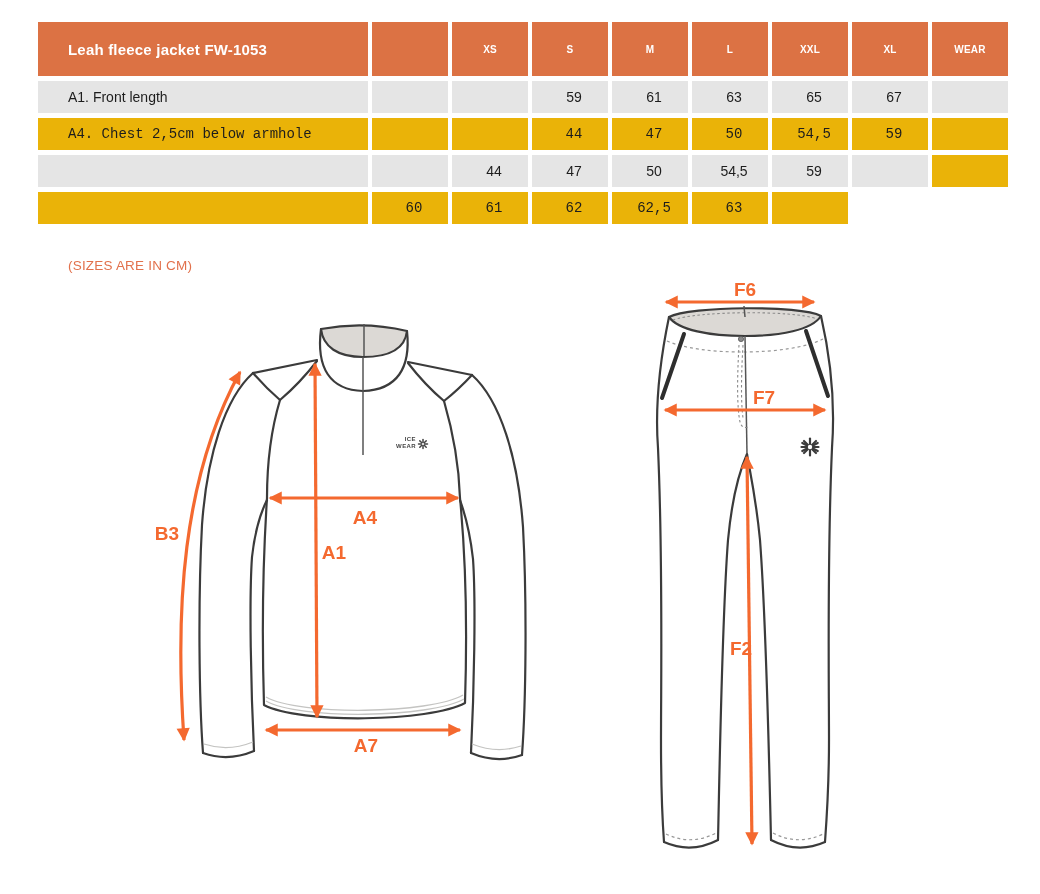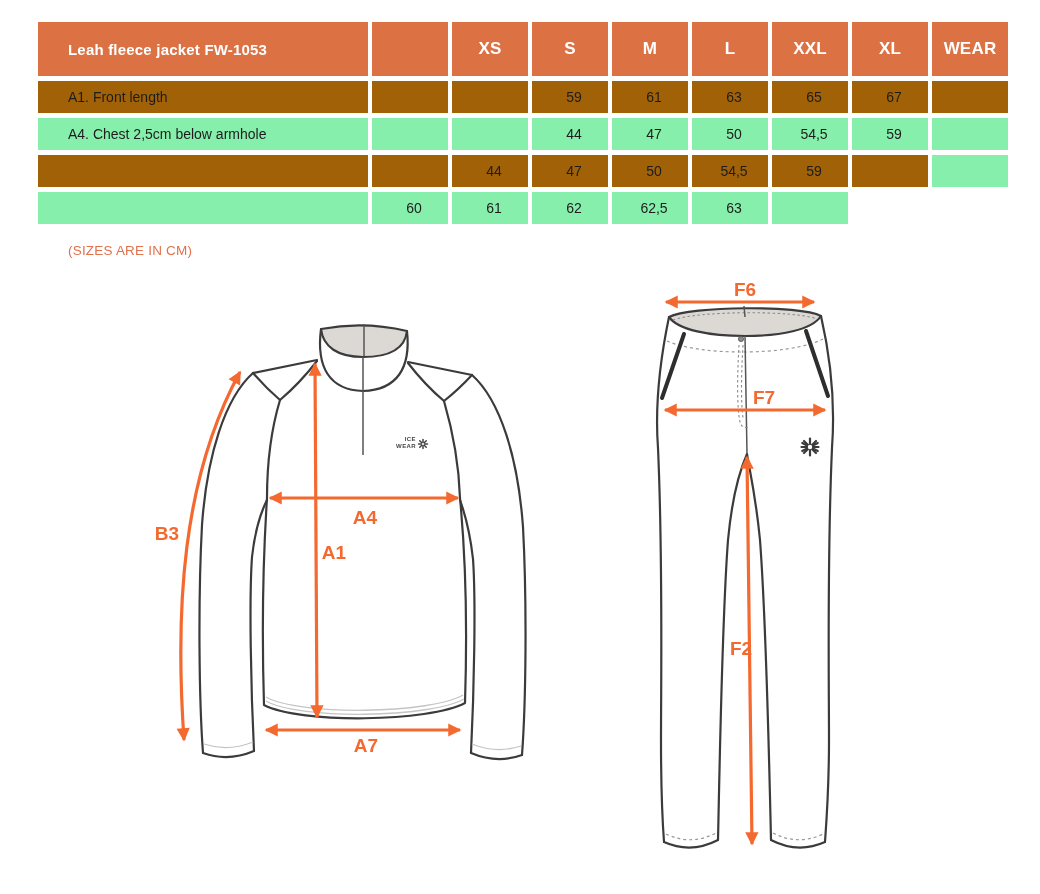--- a/index.html
+++ b/index.html
@@ -9,32 +9,32 @@
     font-family:"Liberation Sans", sans-serif; overflow:hidden;
   }
   .size-table {
     position:absolute; left:38px; top:22px; width:970px;
     display:grid; grid-template-columns:330px repeat(8, 1fr);
     column-gap:4px; row-gap:5px;
   }
   .hcell {
     background:#DC7244; color:#ffffff; height:54px;
     display:flex; align-items:center; justify-content:center;
-    font-size:17px; font-weight:bold; letter-spacing:0.2px;
+    font-size:10px; font-weight:bold; letter-spacing:0.2px;
   }
   .hcell.title { justify-content:flex-start; padding-left:30px; font-size:15px; }
   .cell {
     height:32px; display:flex; align-items:center; justify-content:center;
     font-size:14px; color:#1d1d1d;padding-left:8px;
   }
   .cell.label { justify-content:flex-start; padding-left:30px; }
-  .dark  { background:#a16207; }
-  .light { background:#86efac; }
+  .dark  { background:#e5e5e5; }
+  .light { background:#eab308;font-family:Liberation Mono, monospace; }
   .note {
-    position:absolute; left:68px; top:243px;
+    position:absolute; left:68px; top:258px;
     color:#E2714C; font-size:13.5px; letter-spacing:0.2px;
   }
   .diagram-svg { position:absolute; left:0; top:0; }
   .garment { stroke:#3B3B3B; stroke-width:2.2; fill:none; stroke-linecap:round; stroke-linejoin:round; }
   .garment-fill { stroke:#3B3B3B; stroke-width:2.2; fill:#DCD9D5; stroke-linejoin:round; }
   .stitch { stroke:#C4C4C2; stroke-width:1.3; fill:none; }
   .dashstitch { stroke:#999999; stroke-width:1.2; fill:none; stroke-dasharray:3 3; }
   .flydash { stroke:#8a8a8a; stroke-width:1.1; fill:none; stroke-dasharray:2.5 2.5; }
   .thin { stroke:#555555; stroke-width:1.5; fill:none; }
   .pocket { stroke:#2E2E2E; stroke-width:4; fill:none; stroke-linecap:round; }

